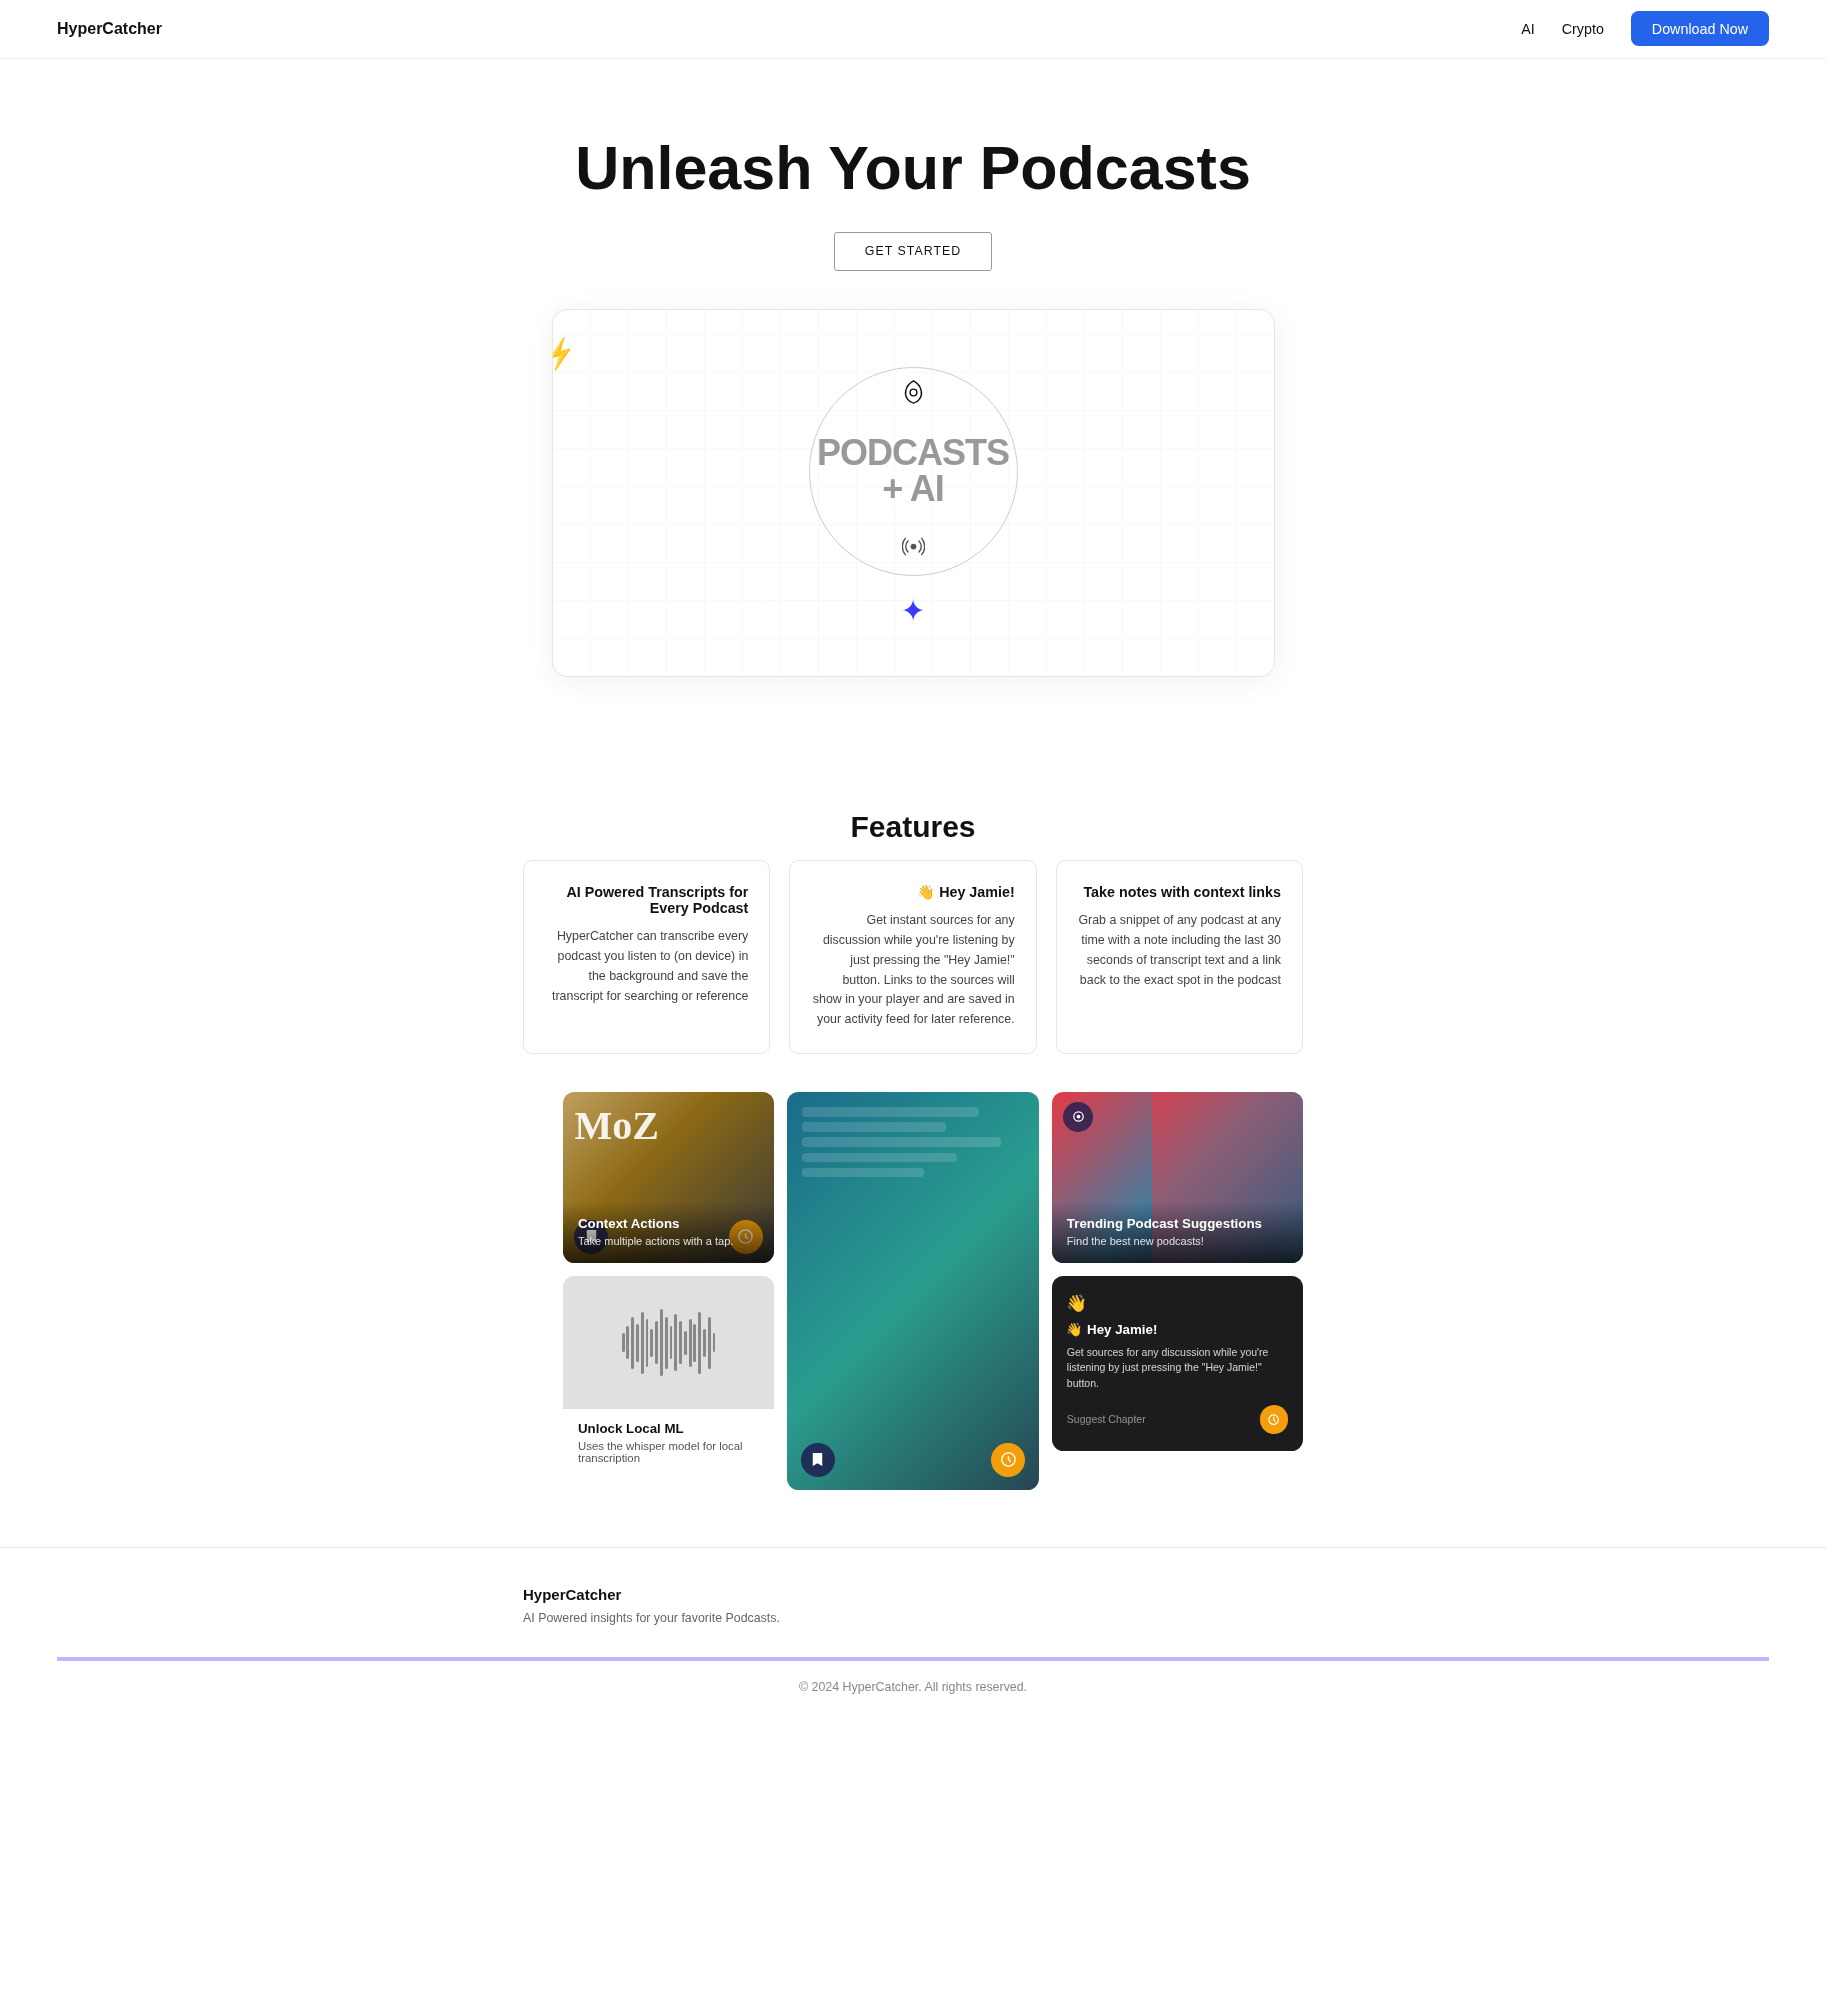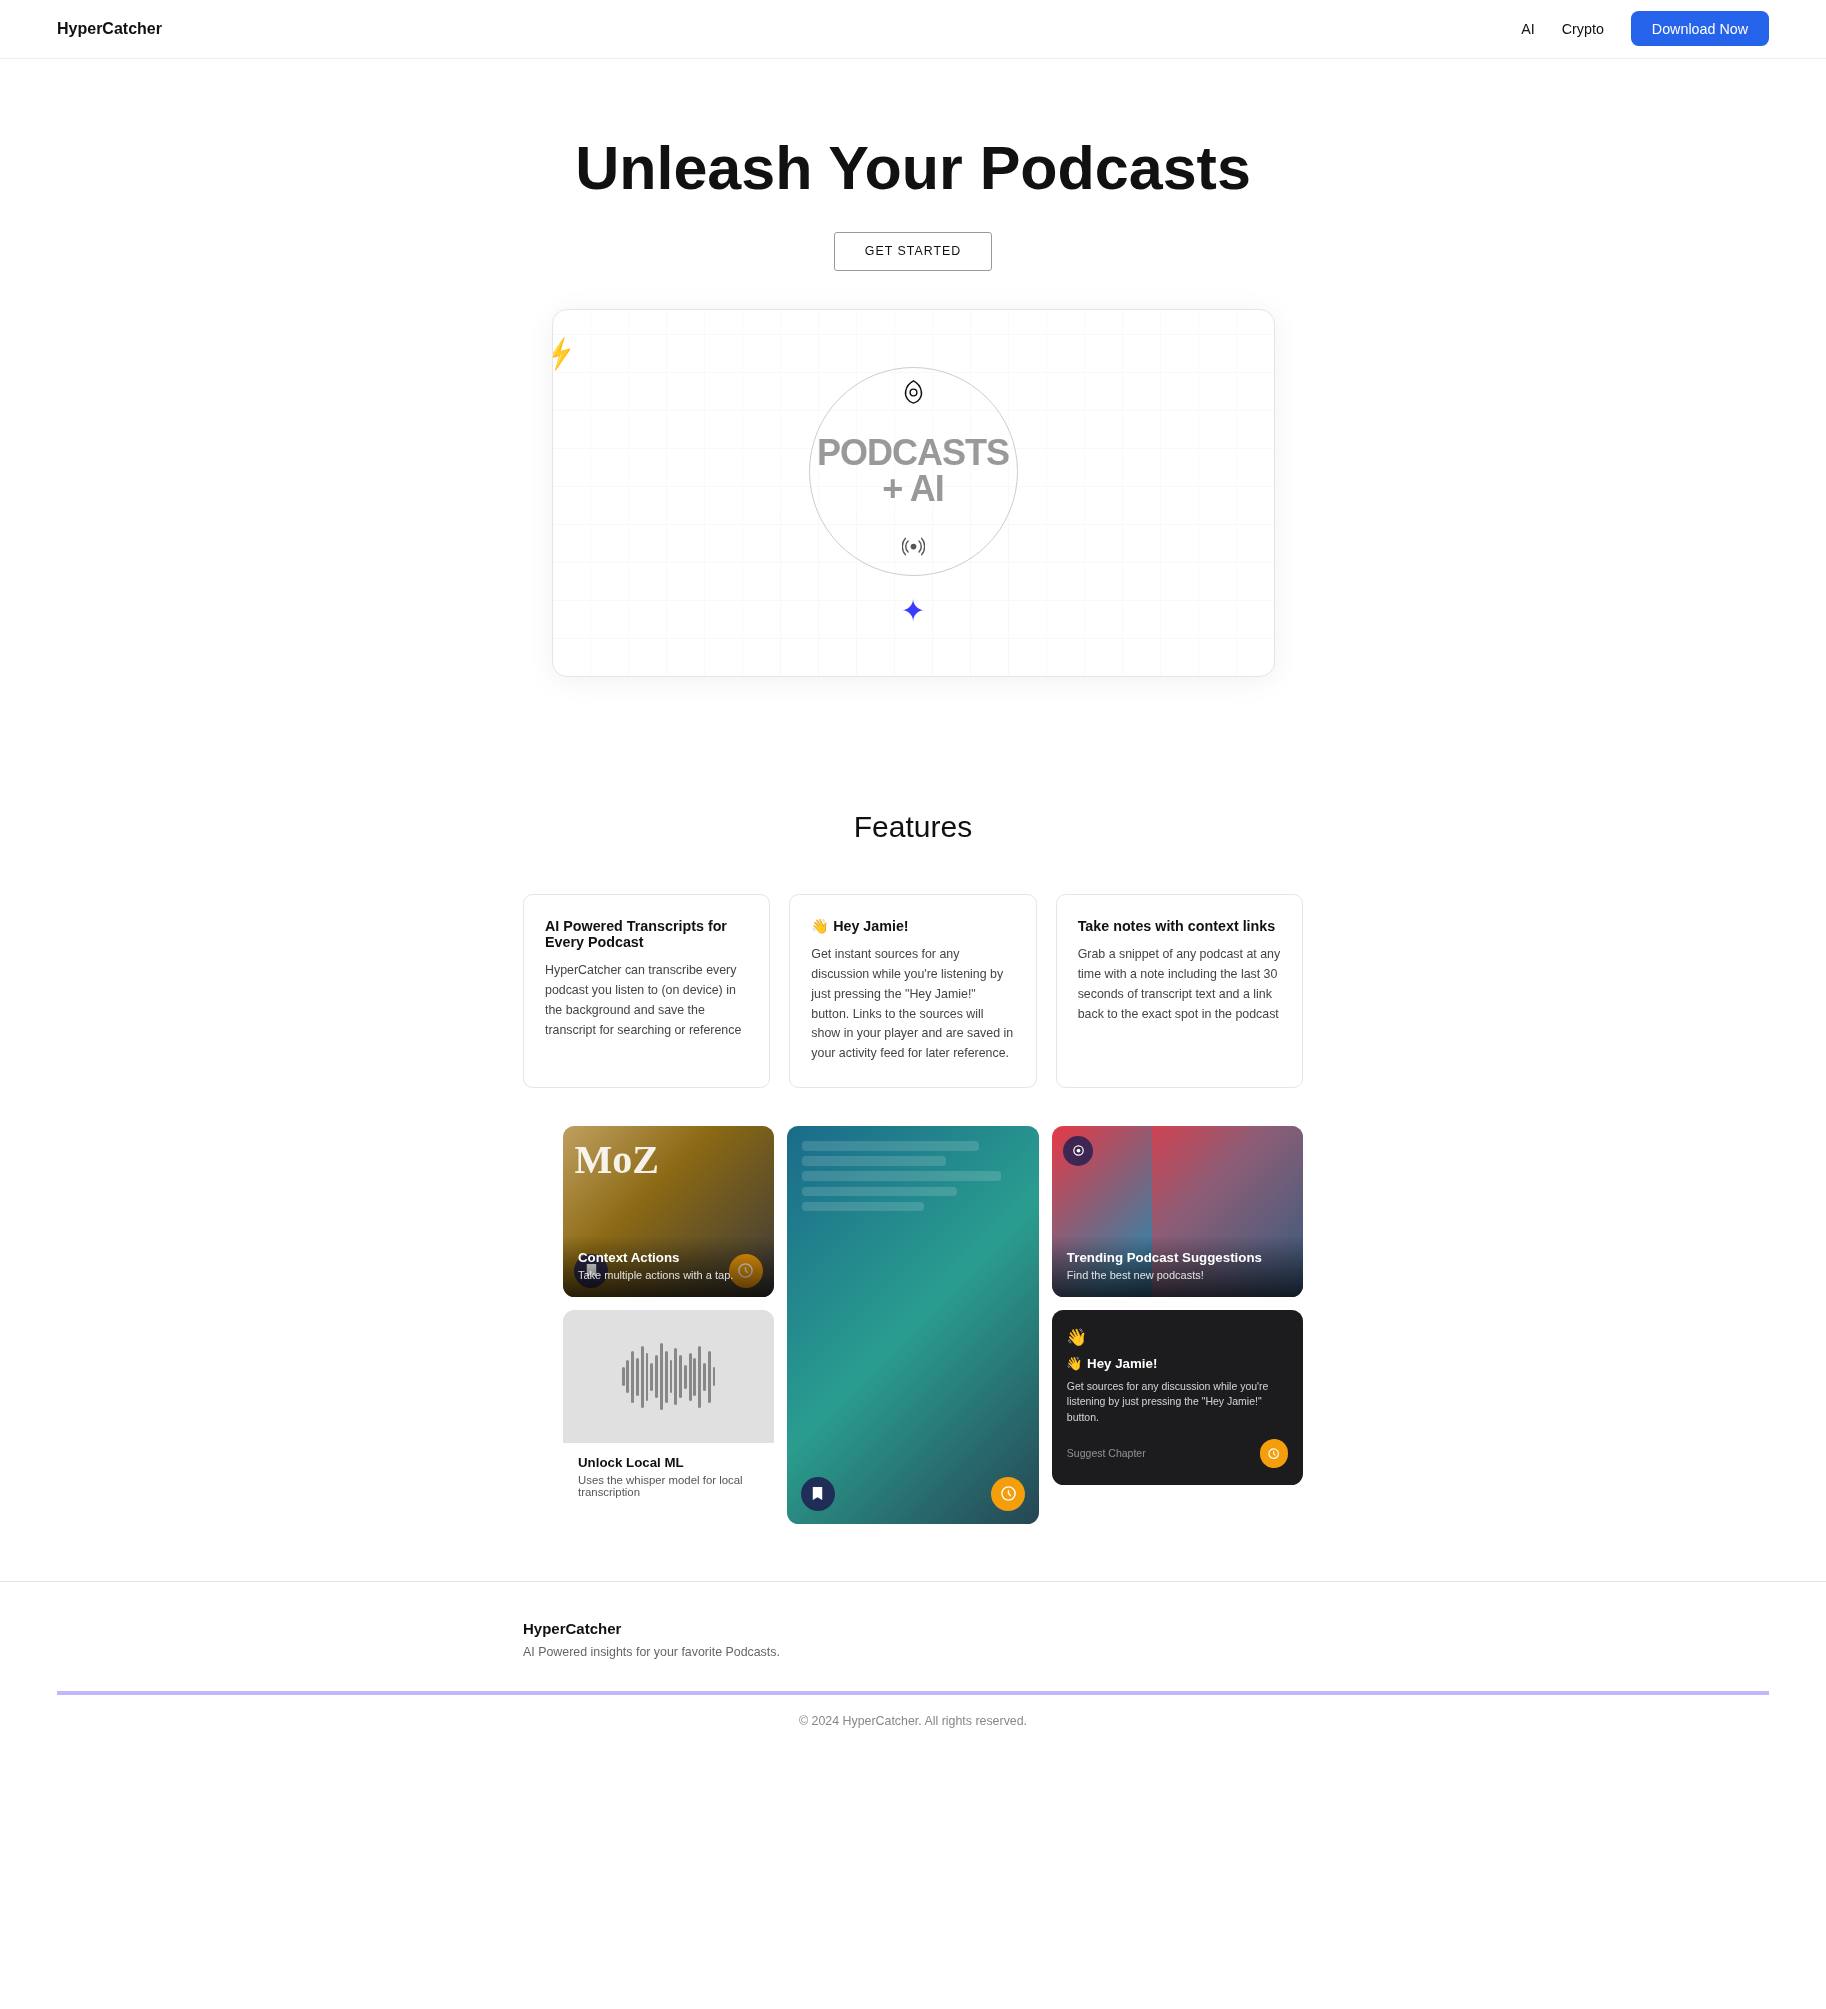--- a/index.html
+++ b/index.html
@@ -49,25 +49,26 @@
       font-size: 36px; font-weight: 900; color: #999; letter-spacing: -1px;
       text-align: center; line-height: 1;
     }
     .openai-icon { position: absolute; top: 11.4px; font-size: 21px; }
     .podcast-icon { position: absolute; bottom: 11.4px; font-size: 21px; }
     .lightning { position: absolute; top: -28.5px; left: -28.5px; font-size: 27px; transform: rotate(-15deg); }
     .sparkle { font-size: 27px; margin-top: 17px; color: #3b3bff; }
 
     
     .features-section { padding: 57px 57px 38px; }
-    .features-title { text-align: center; font-size: 30px; font-weight: 400; margin-bottom: 50px; }
+    .features-title { text-align: center; font-size: 30px; font-weight: 700; margin-bottom: 16px; }
     .features-grid { display: grid; grid-template-columns: 1fr 1fr 1fr; gap: 19px; max-width: 780px; margin: 0 auto; }
     .feature-card {
       border: 1px solid #e5e5e5; border-radius: 9.5px; padding: 23px 21px;
       background: #fff;
+      text-align: right;
     }
     .feature-card h3 { font-size: 14.3px; font-weight: 700; margin-bottom: 11.4px; }
     .feature-card p { font-size: 12.4px; color: #444; line-height: 1.6; }
     .screenshot-card {
       border-radius: 11.4px; overflow: hidden; position: relative; min-height: 133px;
     }
     .screenshot-card .sc-label {
       position: absolute; bottom: 0; left: 0; right: 0;
       padding: 13.3px 15px; background: linear-gradient(transparent, rgba(0,0,0,0.7));
     }

